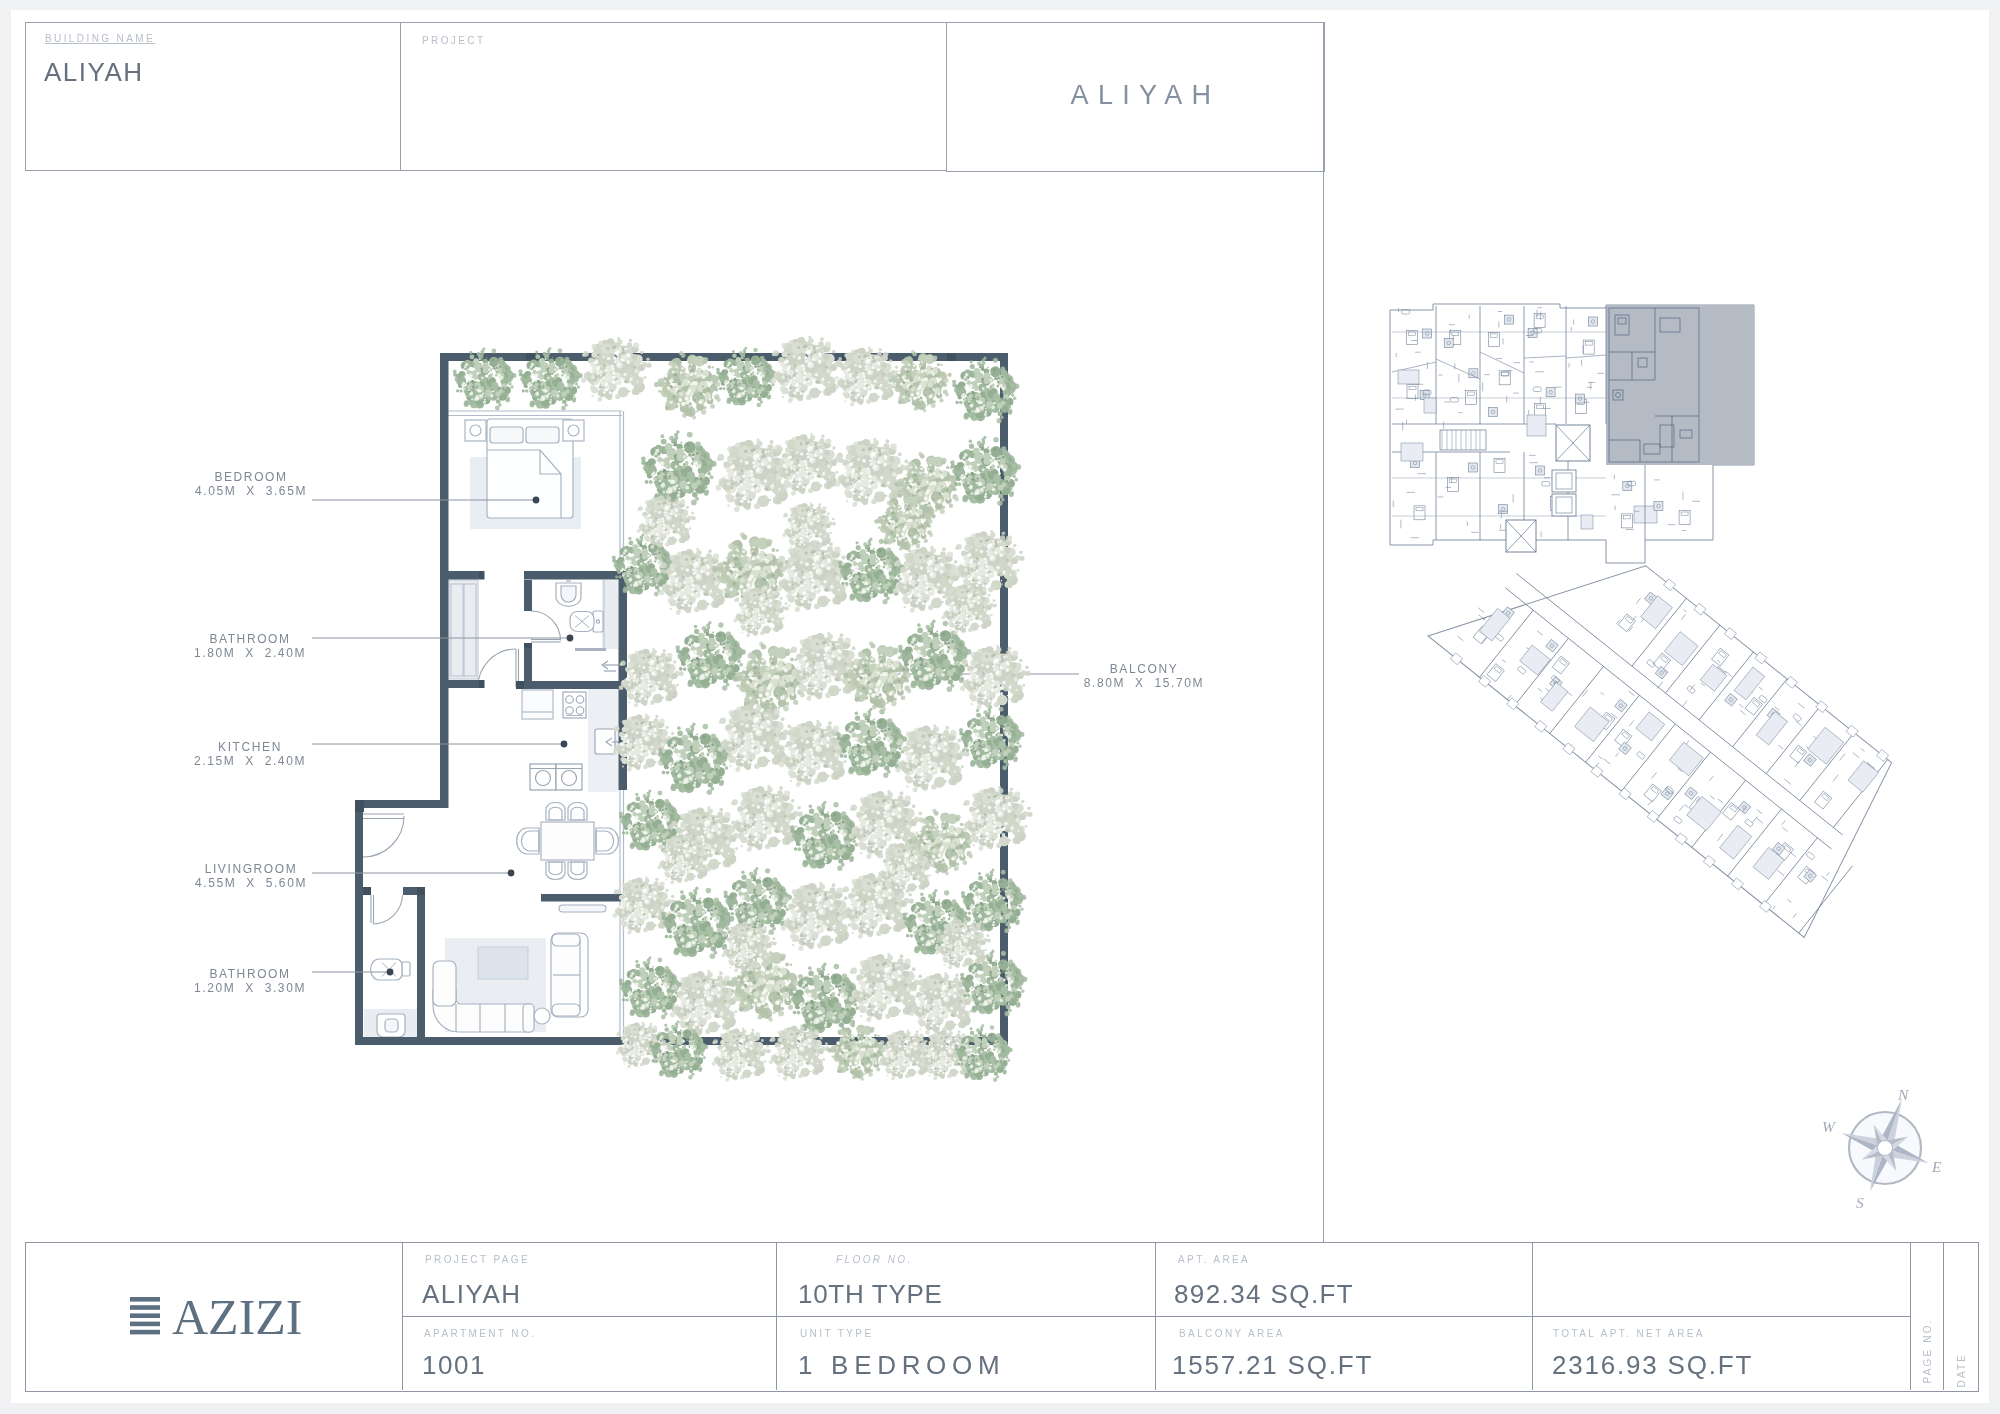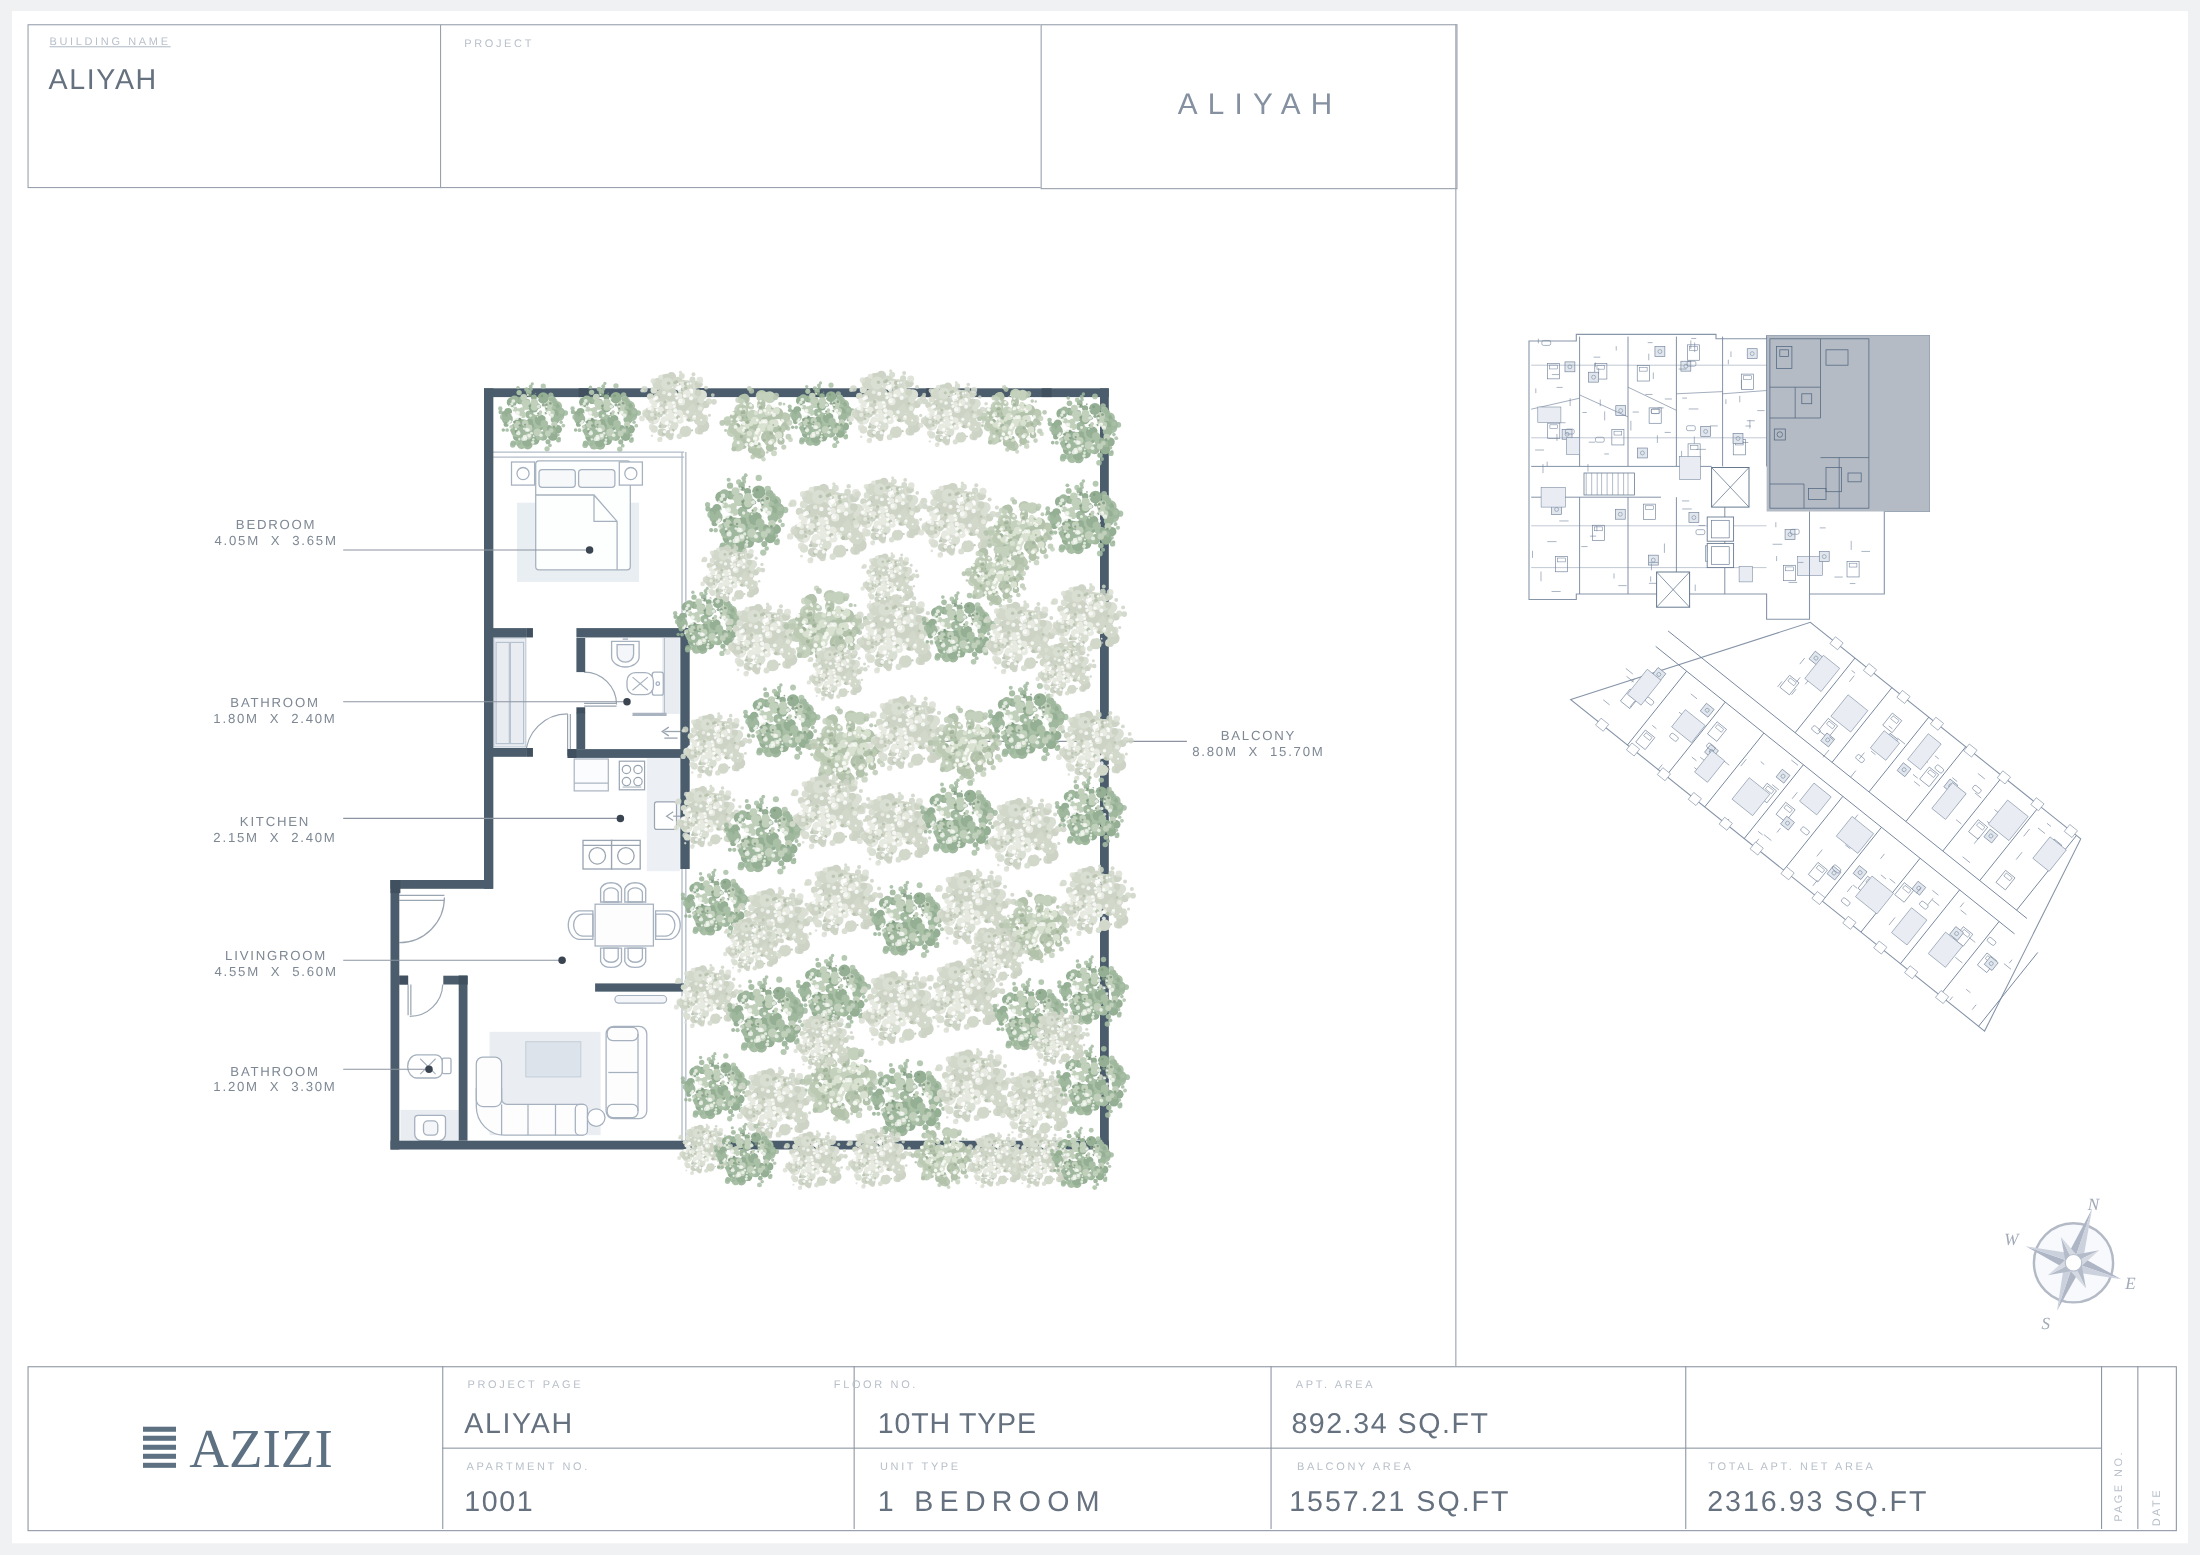--- a/index.html
+++ b/index.html
@@ -1533,21 +1533,21 @@
 <rect x="2" y="26.6" width="30" height="4.6"></rect>
 <rect x="2" y="34.8" width="30" height="4.6"></rect>
 </g>
 <text x="44" y="39" font-family="Liberation Serif, serif" font-size="50" fill="#5d7183">AZIZI</text>
 </svg>
 
 <div class="abs lbl" style="left:425px; top:1254px;">PROJECT PAGE</div>
 
 <div class="abs val" style="left:422px; top:1279px;">ALIYAH</div>
 
-<div class="abs lbl" style="left:758px; top:1254px;">FLOOR NO.</div>
+<div class="abs lbl" style="left:836px; top:1254px;font-style:italic;">FLOOR NO.</div>
 
 <div class="abs val" style="left:798px; top:1279px; letter-spacing:0.7px;">10TH TYPE</div>
 
 <div class="abs lbl" style="left:1178px; top:1254px;">APT. AREA</div>
 
 <div class="abs val" style="left:1174px; top:1279px; letter-spacing:1.4px;">892.34 SQ.FT</div>
 
 <div class="abs lbl" style="left:424px; top:1328px;">APARTMENT NO.</div>
 
 <div class="abs val" style="left:422px; top:1350px;">1001</div>

